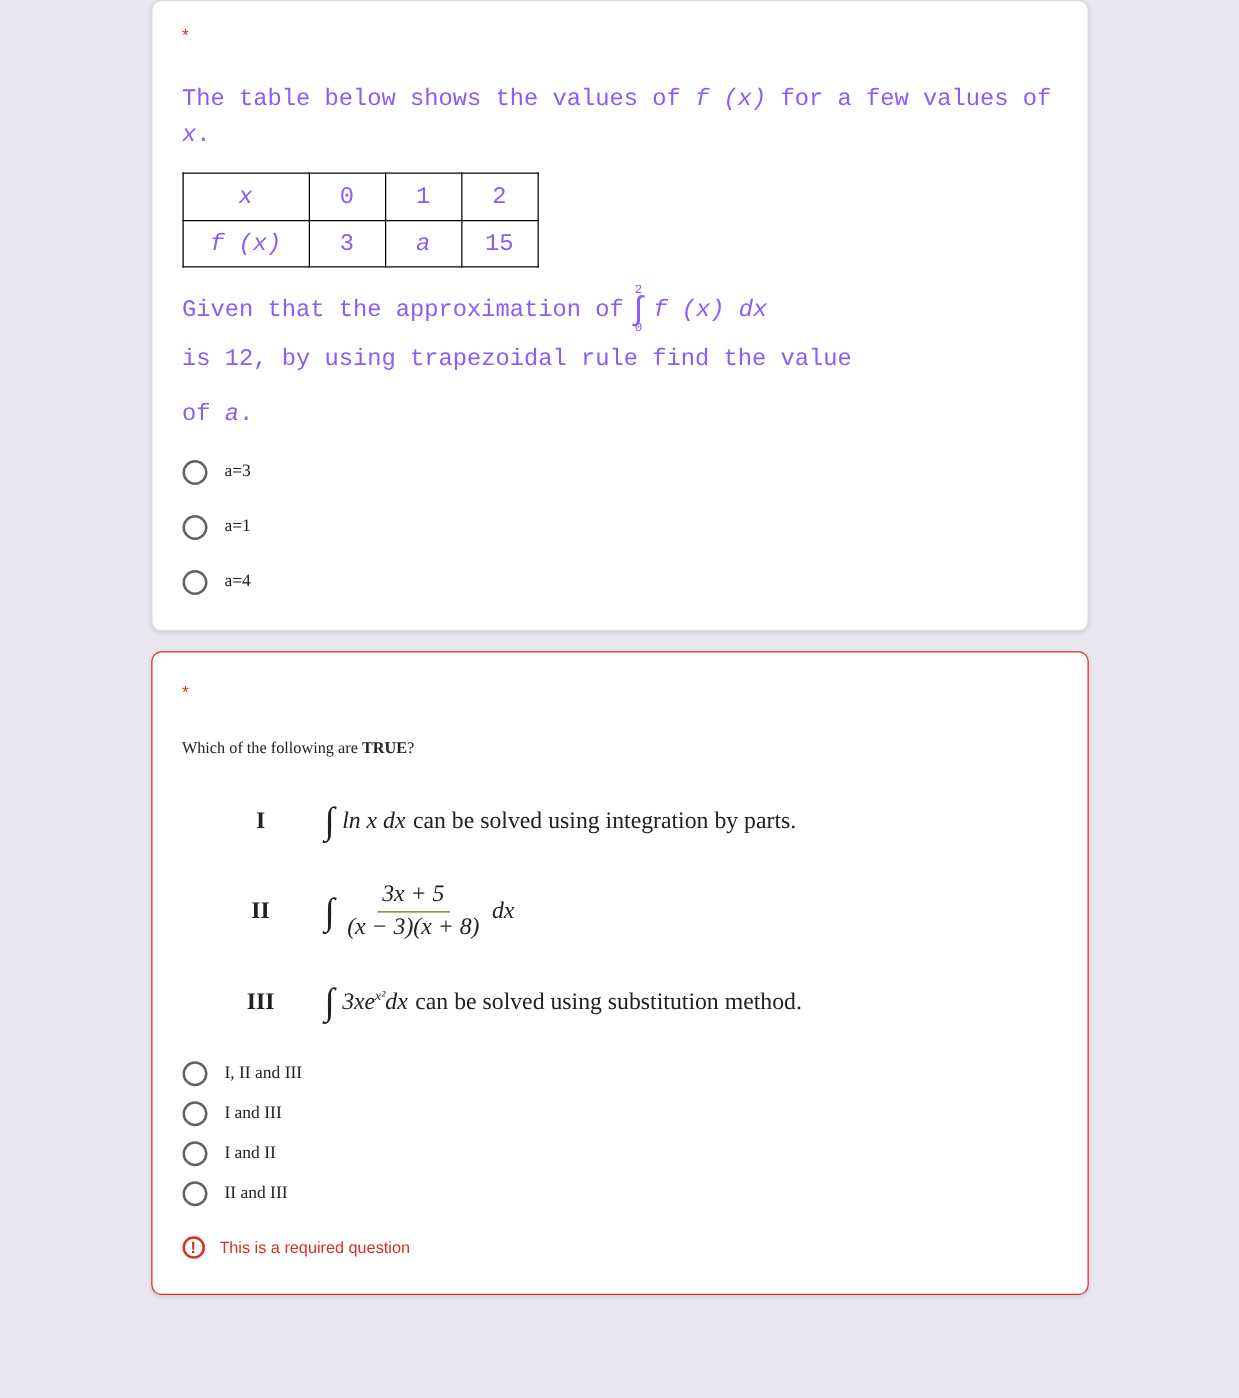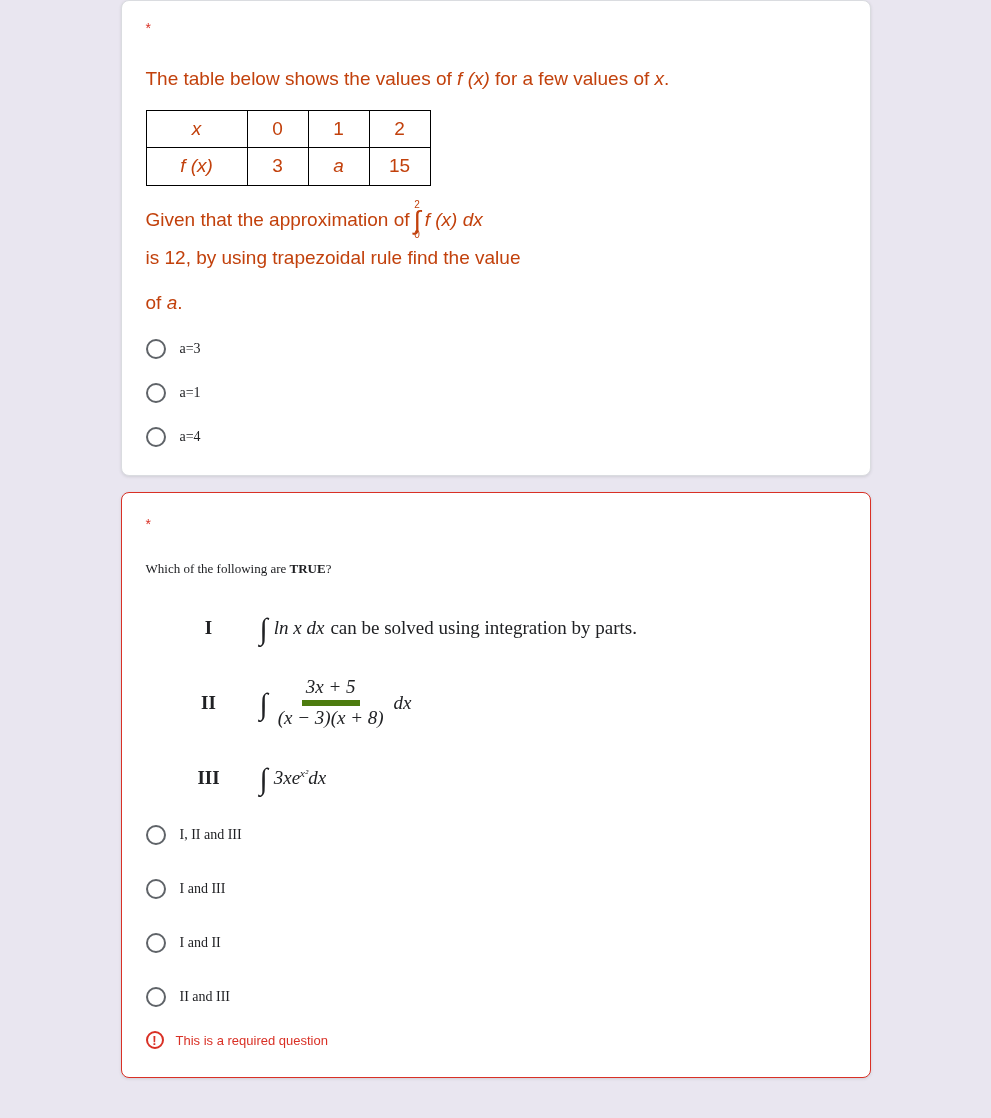--- a/index.html
+++ b/index.html
@@ -1,45 +1,45 @@
 <!DOCTYPE html>
 <html><head>
 <meta charset="utf-8">
 <style>
   html,body{margin:0;padding:0;background:#e9e6f0;font-family:Arial,Helvetica,sans-serif;color:#202124;}
   .page{width:991px;margin:0 auto;padding:0 0 30px 0;}
   .card{background:#fff;border-radius:8px;margin:0 auto 16px auto;width:700px;padding:24px 24px 28px 24px;box-shadow:0 1px 3px rgba(60,64,67,.15);border:1px solid #dadce0;position:relative;}
   .card.required{border:1px solid #d93025;}
   .card.inner{padding-top:20px;}
   .asterisk{color:#d93025;font-size:14px;line-height:1;margin-bottom:30px;}
-  .qimg{font-family:Liberation Sans, sans-serif;font-size:19px;color:#c2410c;line-height:1.5;}
+  .qimg{font-family:Liberation Mono, monospace;font-size:19px;color:#8b5cf6;line-height:1.5;}
   .qimg .lead{margin:10px 0 16px 0;}
   .tbl{border-collapse:collapse;margin:0 0 14px 0;}
   .tbl td,.tbl th{border:1px solid #000;text-align:center;padding:4px 0;font-weight:normal;}
   .tbl .cw{width:100px;}
   .tbl .cn{width:60px;}
   .ital{font-style:italic;}
   .given{display:flex;align-items:center;flex-wrap:wrap;gap:4px;margin-bottom:16px;}
   .intbox{display:inline-flex;flex-direction:column;align-items:center;line-height:1;}
   .intbox .lim{font-size:10px;}
   .intbox .sym{font-size:26px;line-height:0.8;}
   .ofrow{margin:10px 0 22px 0;}
   .options{display:flex;flex-direction:column;gap:24px;font-family:Liberation Serif, serif;font-size:14px;color:#202124;}
-  .options.extra{gap:34px;}
+  .options.extra{gap:12px;}
   .opt{display:flex;align-items:center;gap:14px;cursor:pointer;}
   .radio{width:20px;height:20px;border:2px solid #5f6368;border-radius:50%;flex:0 0 20px;box-sizing:border-box;}
   .err{display:flex;align-items:center;gap:12px;margin-top:24px;color:#d93025;font-size:13px;}
   .err-icon{width:18px;height:18px;border:2px solid #d93025;border-radius:50%;display:flex;align-items:center;justify-content:center;font-weight:bold;font-size:13px;color:#d93025;box-sizing:border-box;}
   .q2head{font-family:'Times New Roman',Times,serif;font-size:13px;margin:0 0 40px 0;}
   .stmts{display:flex;flex-direction:column;gap:38px;margin:0 0 36px 48px;font-family:'Times New Roman',Times,serif;font-size:19px;}
   .stmt{display:flex;align-items:center;gap:36px;}
   .rn{font-weight:bold;width:30px;text-align:center;flex:0 0 30px;}
   .expr{display:flex;align-items:center;gap:6px;}
   .frac{display:inline-flex;flex-direction:column;align-items:center;line-height:1.1;}
-  .frac .num{border-bottom:6px solid #4d7c0f;padding:0 4px 2px 4px;}
+  .frac .num{border-bottom:1px solid #4d7c0f;padding:0 4px 2px 4px;}
   .frac .den{padding:2px 4px 0 4px;}
   .bigint{font-size:30px;line-height:0.7;}
   .sup{font-size:11px;vertical-align:super;}
 </style>
 </head>
 <body>
 
 <div class="page">
 
   <div class="card inner">
@@ -129,20 +129,21 @@
         </span>
       </div>
 
       <div class="stmt">
         <span class="rn">III</span>
         <span class="expr">
           <span class="bigint">∫</span>
           <span class="ital">
             <span>3xe</span><span class="sup">x²</span><span>dx</span>
           </span>
+          <span> can be solved using substitution method.</span>
         </span>
       </div>
 
     </div>
 
     <div class="options extra">
       <label class="opt">
         <span class="radio"></span>
         <span>I, II and III</span>
       </label>

